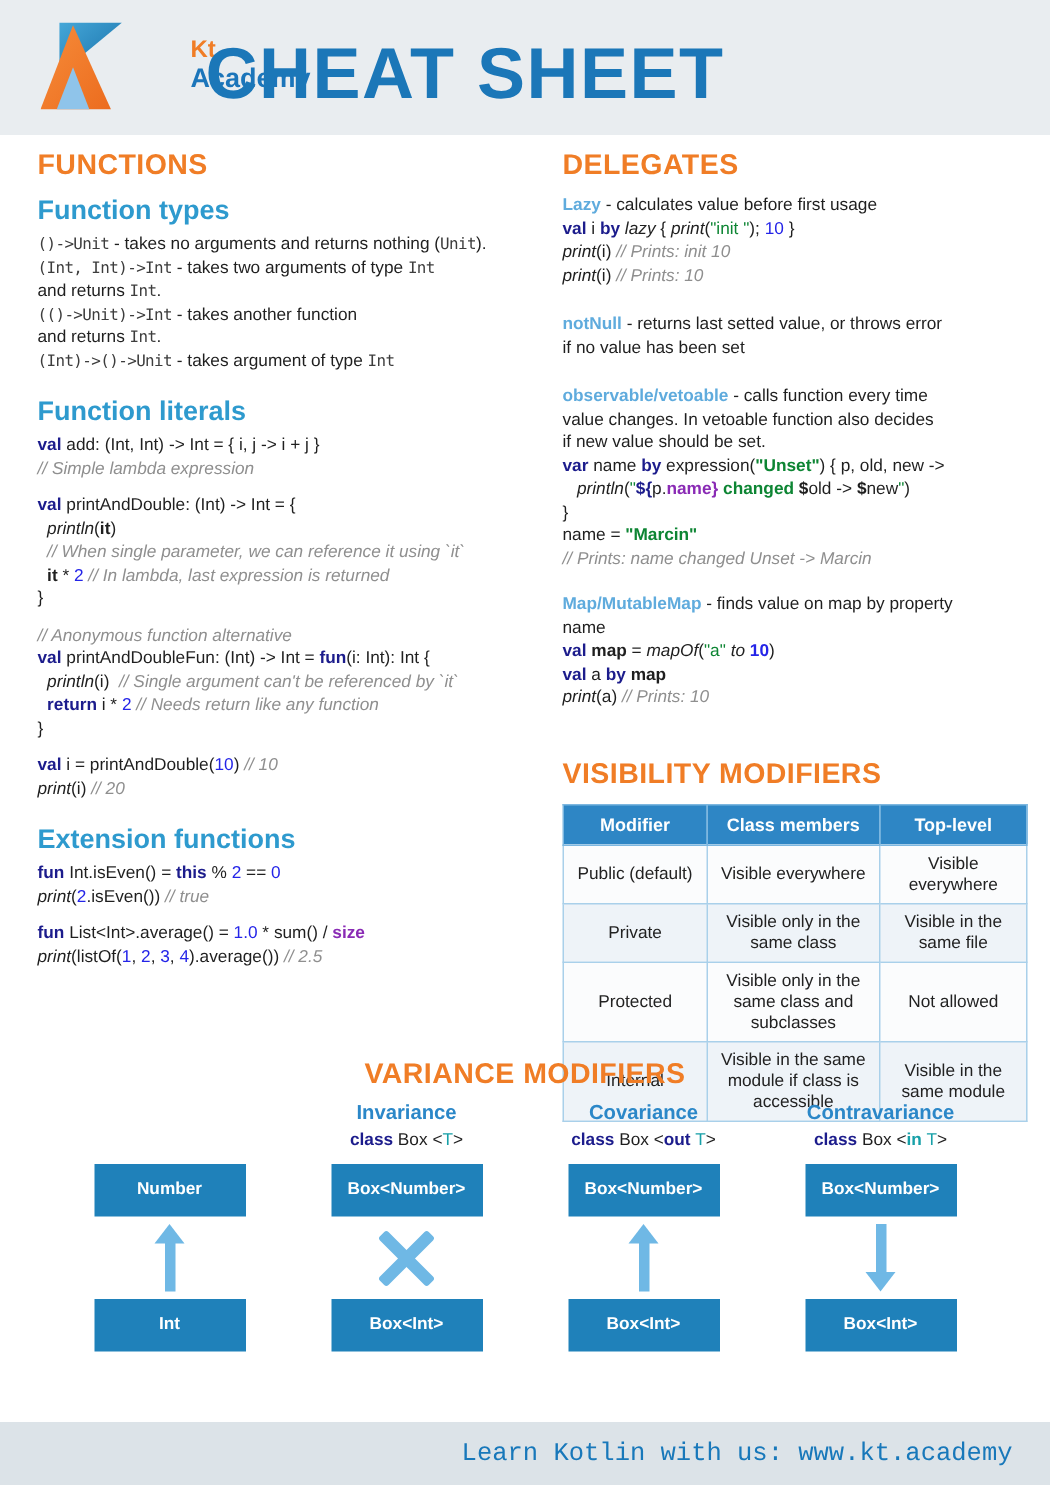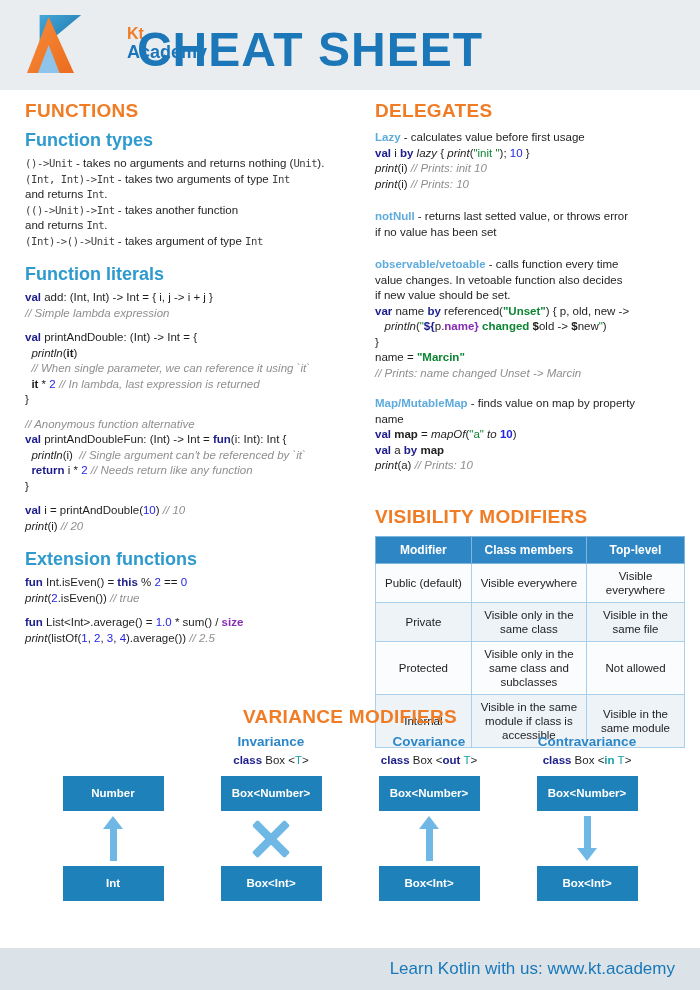--- a/index.html
+++ b/index.html
@@ -67,21 +67,21 @@
   .rel-up-arrow::after{content:"";position:absolute;top:17px;bottom:5px;left:50%;margin-left:-3.5px;width:7px;background:#6fb8e5;}
   .rel-down-arrow::before{content:"";position:absolute;bottom:5px;left:50%;margin-left:-10px;
     border-left:10px solid transparent;border-right:10px solid transparent;border-top:13px solid #6fb8e5;}
   .rel-down-arrow::after{content:"";position:absolute;top:5px;bottom:17px;left:50%;margin-left:-3.5px;width:7px;background:#6fb8e5;}
   .rel-cross::before,.rel-cross::after{content:"";position:absolute;left:50%;top:50%;width:8px;height:46px;background:#6fb8e5;border-radius:2px;}
   .rel-cross::before{transform:translate(-50%,-50%) rotate(45deg);}
   .rel-cross::after{transform:translate(-50%,-50%) rotate(-45deg);}
   
   .page-footer{
     position:absolute;top:948px;left:0;width:700px;height:42px;background:#dce3e8;
-    display:flex;align-items:center;justify-content:flex-end;
+    display:flex;align-items:center;justify-content:flex-end;font-family:Liberation Mono, monospace;
   }
   .footer-link{color:#1878ba;font-size:17px;margin-right:25px;}
 </style>
 </head>
 <body>
 
 <div class="page-header">
   <div class="logo">
     <svg width="56" height="62" viewBox="0 0 62 66">
       <defs>
@@ -160,21 +160,21 @@
       <div class="cline"><span class="seg-fn">print</span><span>(i) </span><span class="seg-cm">// Prints: 10</span></div>
     </div>
   <div class="block" style="margin-top:17px">
       <div class="cline"><span class="seg-lb">notNull</span><span> - returns last setted value, or throws error</span></div>
       <div class="cline"><span>if no value has been set</span></div>
     </div>
   <div class="block" style="margin-top:17px">
       <div class="cline"><span class="seg-lb">observable/vetoable</span><span> - calls function every time</span></div>
       <div class="cline"><span>value changes. In vetoable function also decides</span></div>
       <div class="cline"><span>if new value should be set.</span></div>
-      <div class="cline"><span class="seg-kw">var</span><span> name </span><span class="seg-kw">by</span><span> referenced(</span><span class="seg-strb">"Unset"</span><span>) { p, old, new -&gt;</span></div>
+      <div class="cline"><span class="seg-kw">var</span><span> name </span><span class="seg-kw">by</span><span> expression(</span><span class="seg-strb">"Unset"</span><span>) { p, old, new -&gt;</span></div>
       <div class="cline"><span>   </span><span class="seg-fn">println</span><span>(</span><span class="seg-str">"</span><span class="seg-kw">${</span><span>p.</span><span class="seg-pu">name}</span><span class="seg-strb"> changed </span><span class="seg-b">$</span><span>old -&gt; </span><span class="seg-b">$</span><span>new</span><span class="seg-str">"</span><span>)</span></div>
       <div class="cline"><span>}</span></div>
       <div class="cline"><span>name = </span><span class="seg-strb">"Marcin"</span></div>
       <div class="cline"><span class="seg-cm">// Prints: name changed Unset -&gt; Marcin</span></div>
     </div>
   <div class="block" style="margin-top:15px">
       <div class="cline"><span class="seg-lb">Map/MutableMap</span><span> - finds value on map by property</span></div>
       <div class="cline"><span>name</span></div>
       <div class="cline"><span class="seg-kw">val</span><span> </span><span class="seg-b">map</span><span> = </span><span class="seg-fn">mapOf</span><span>(</span><span class="seg-str">"a"</span><span> </span><span class="seg-fn">to</span><span> </span><span class="seg-num seg-b">10</span><span>)</span></div>
       <div class="cline"><span class="seg-kw">val</span><span> a </span><span class="seg-kw">by</span><span> </span><span class="seg-b">map</span></div>

